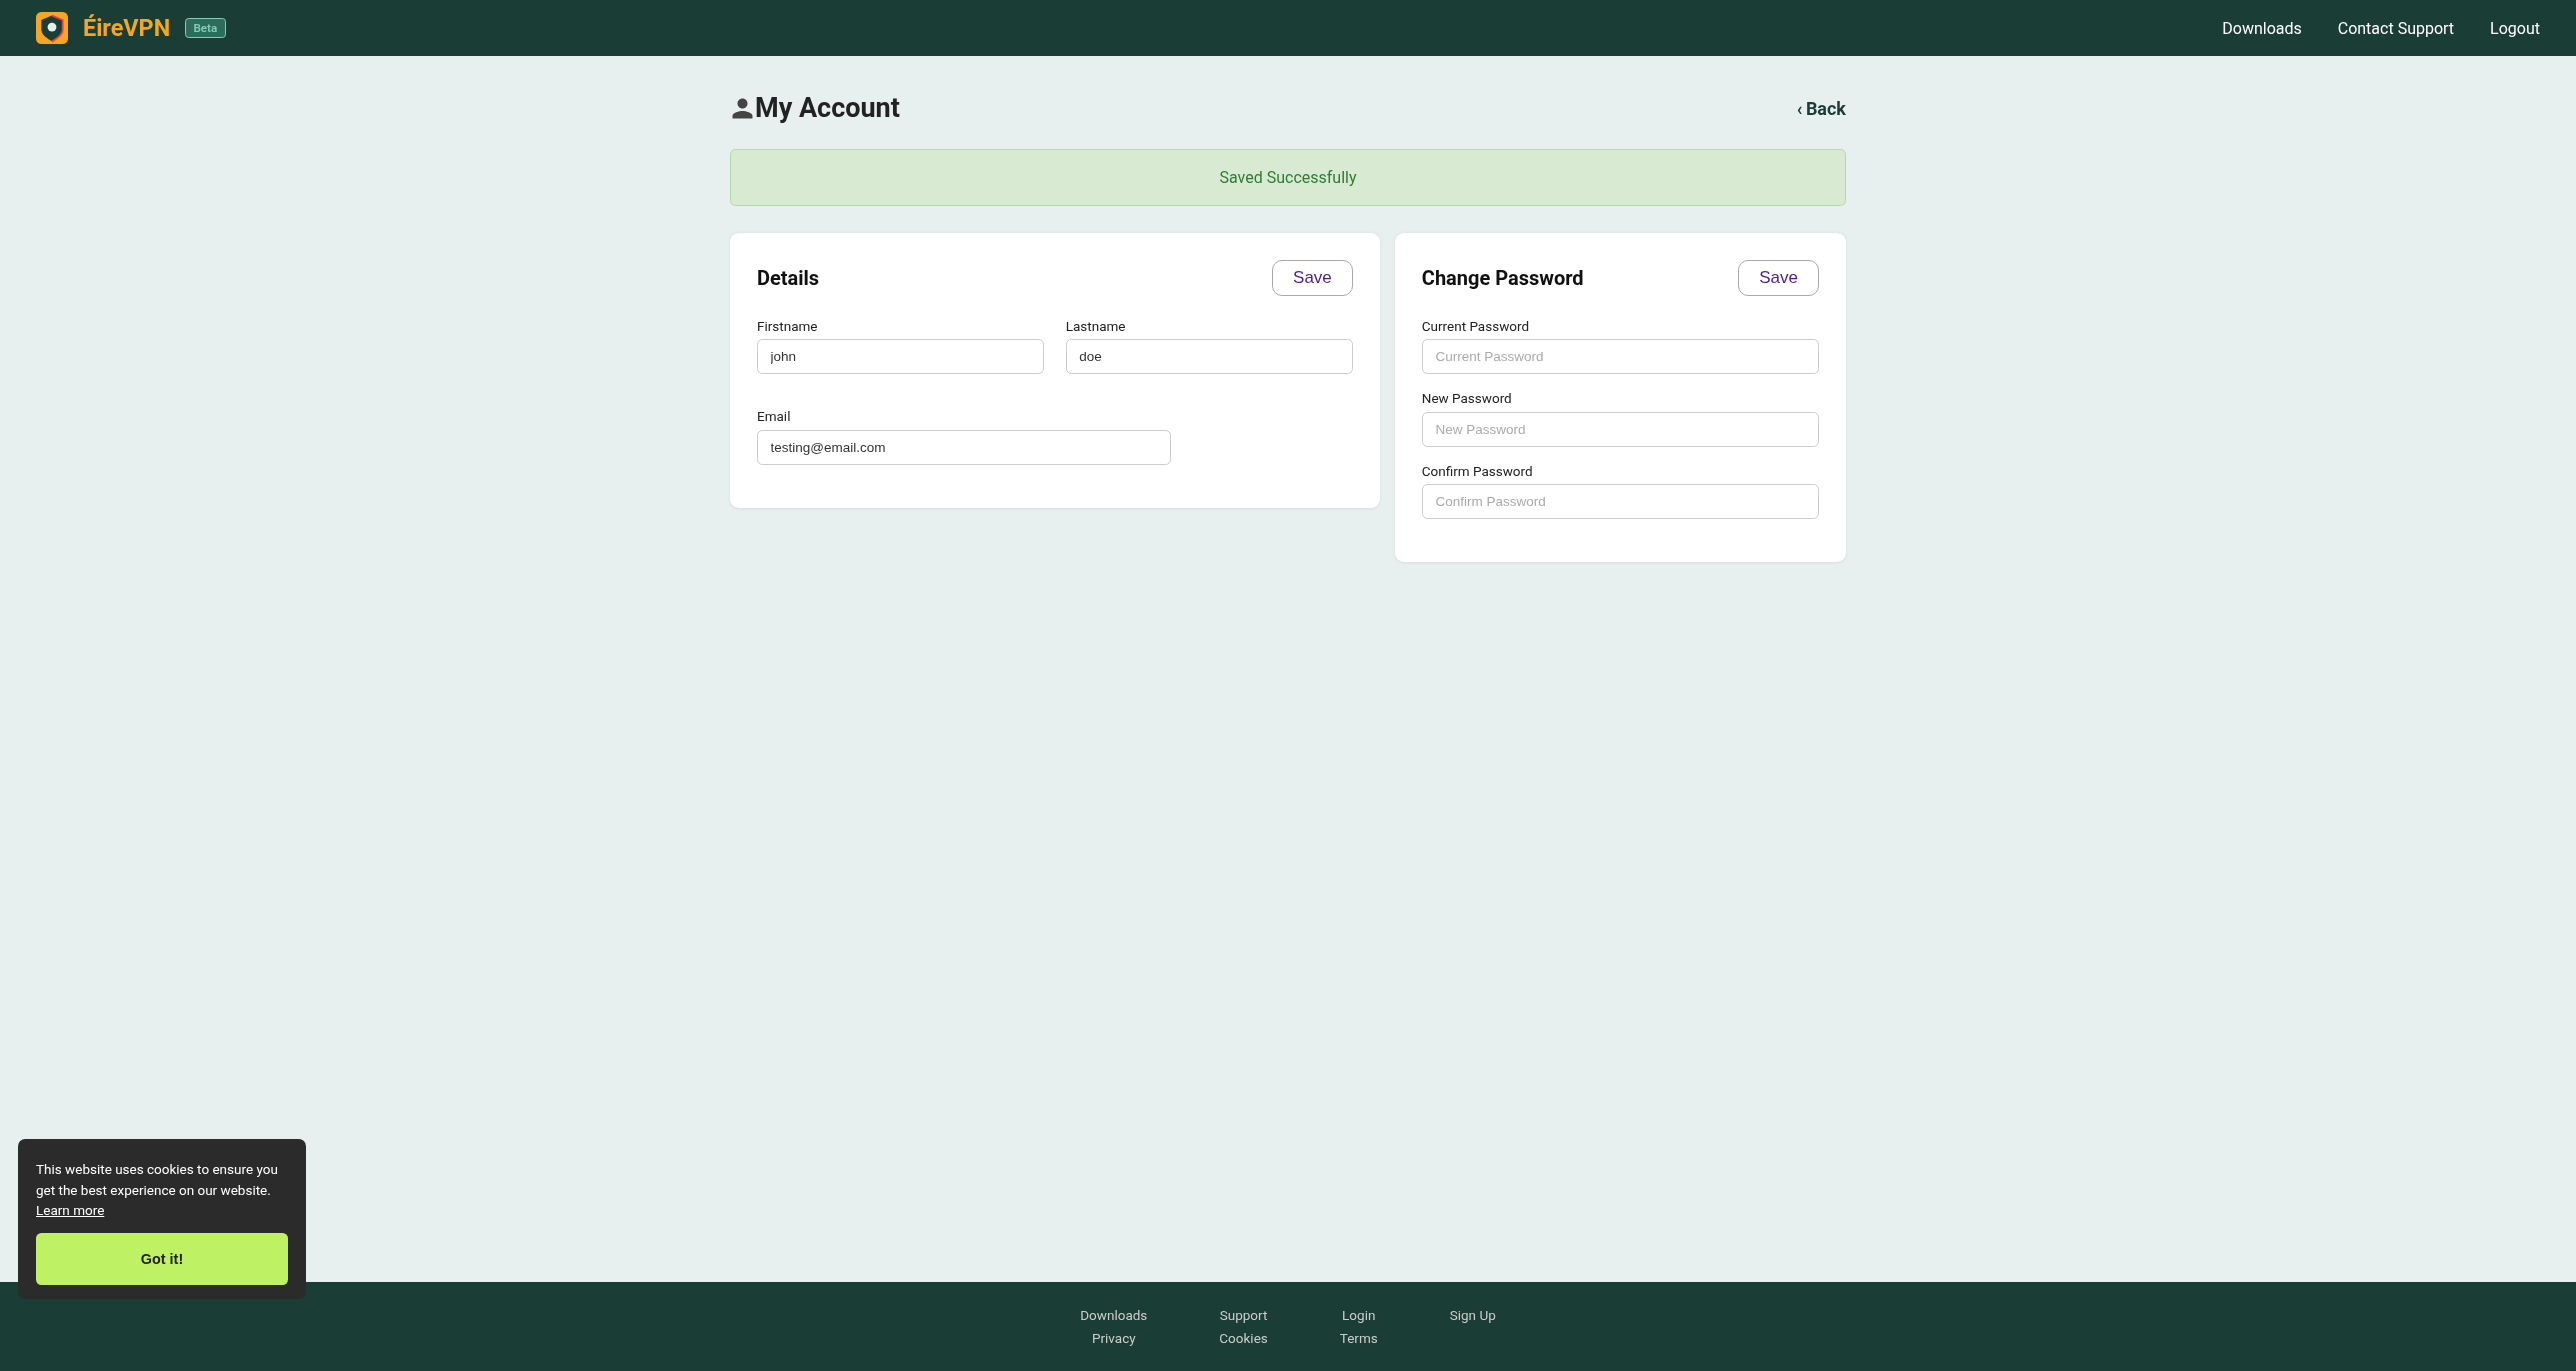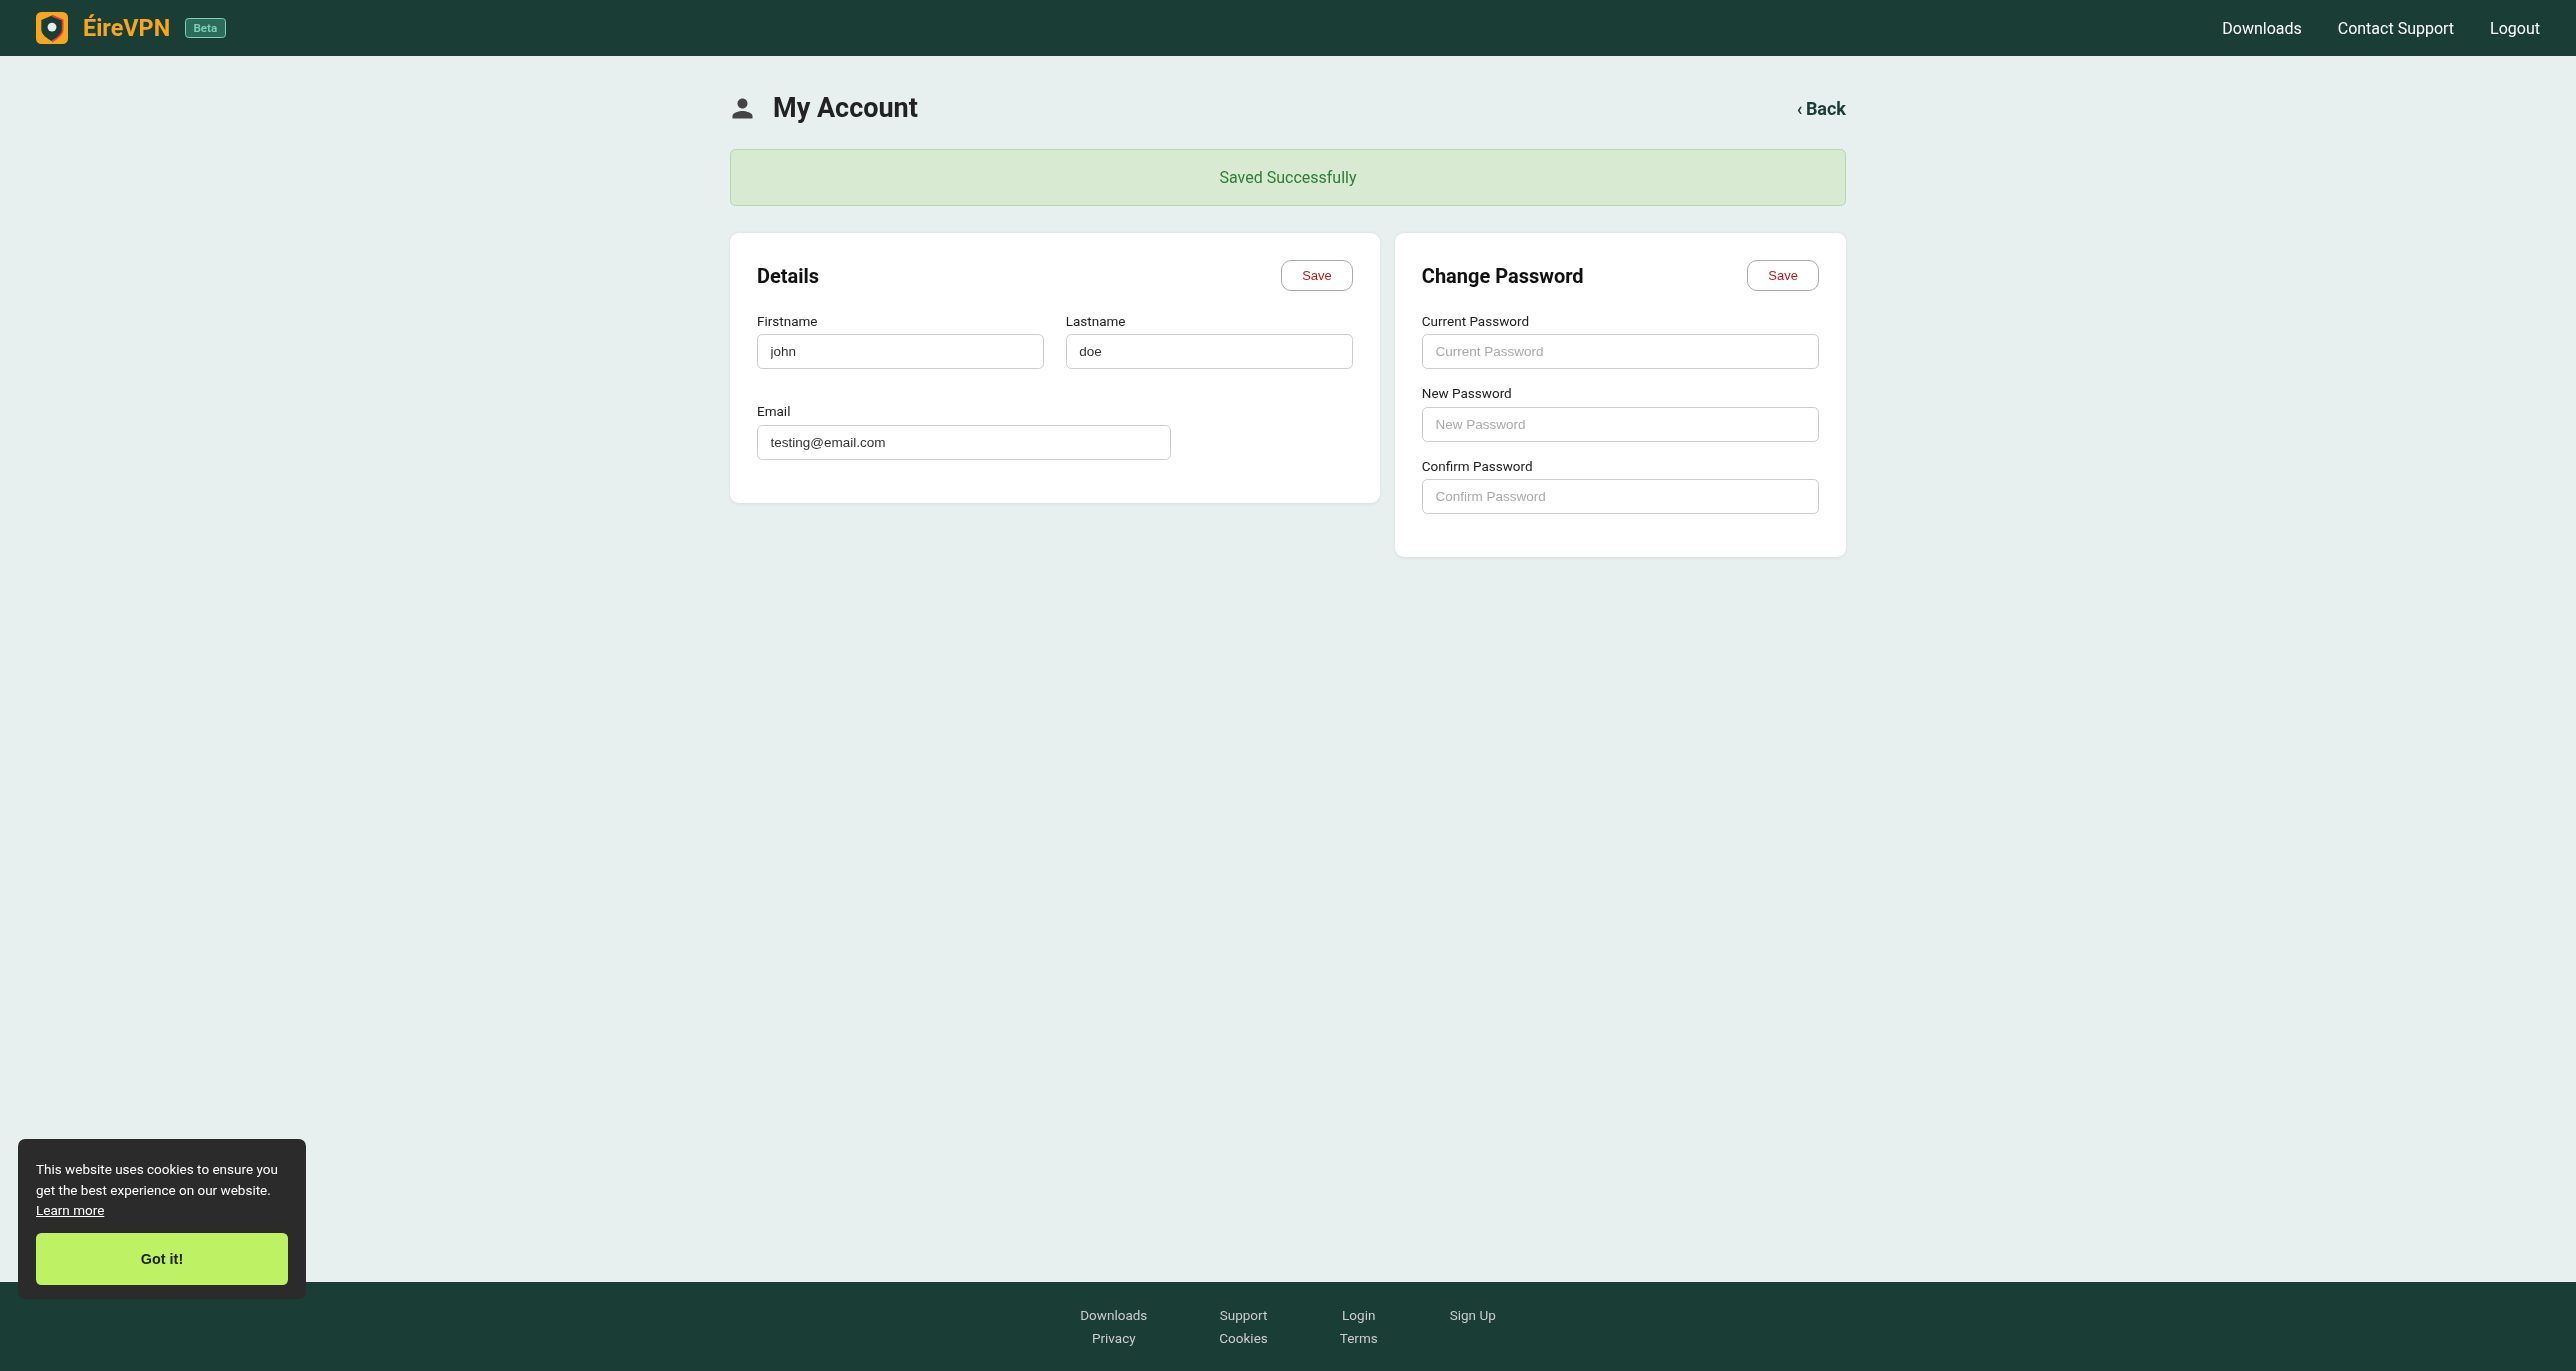--- a/index.html
+++ b/index.html
@@ -62,21 +62,21 @@
 
     .page-header {
       display: flex;
       align-items: center;
       justify-content: space-between;
       margin-bottom: 25px;
     }
     .page-title {
       display: flex;
       align-items: center;
-      gap: 18px;
+      gap: 0;
       font-size: 27px;
       font-weight: 700;
       color: #222;
     }
     .back-link {
       font-size: 18px;
       font-weight: 700;
       color: #1a3d35;
       cursor: pointer;
       text-decoration: none;
@@ -123,24 +123,24 @@
     .card-title {
       font-size: 20px;
       font-weight: 700;
       color: #111;
     }
     .btn-save {
       border: 1.4px solid #aaa;
       background: #fff;
       border-radius: 10px;
       padding: 7.2px 20px;
-      font-size: 13px;
+      font-size: 17px;
       cursor: pointer;
       font-weight: 400;
-      color: #b91c1c;
+      color: #4c1d95;
     }
 
     .form-row {
       display: flex;
       gap: 21.6px;
       margin-bottom: 18px;
     }
     .form-group {
       display: flex;
       flex-direction: column;

